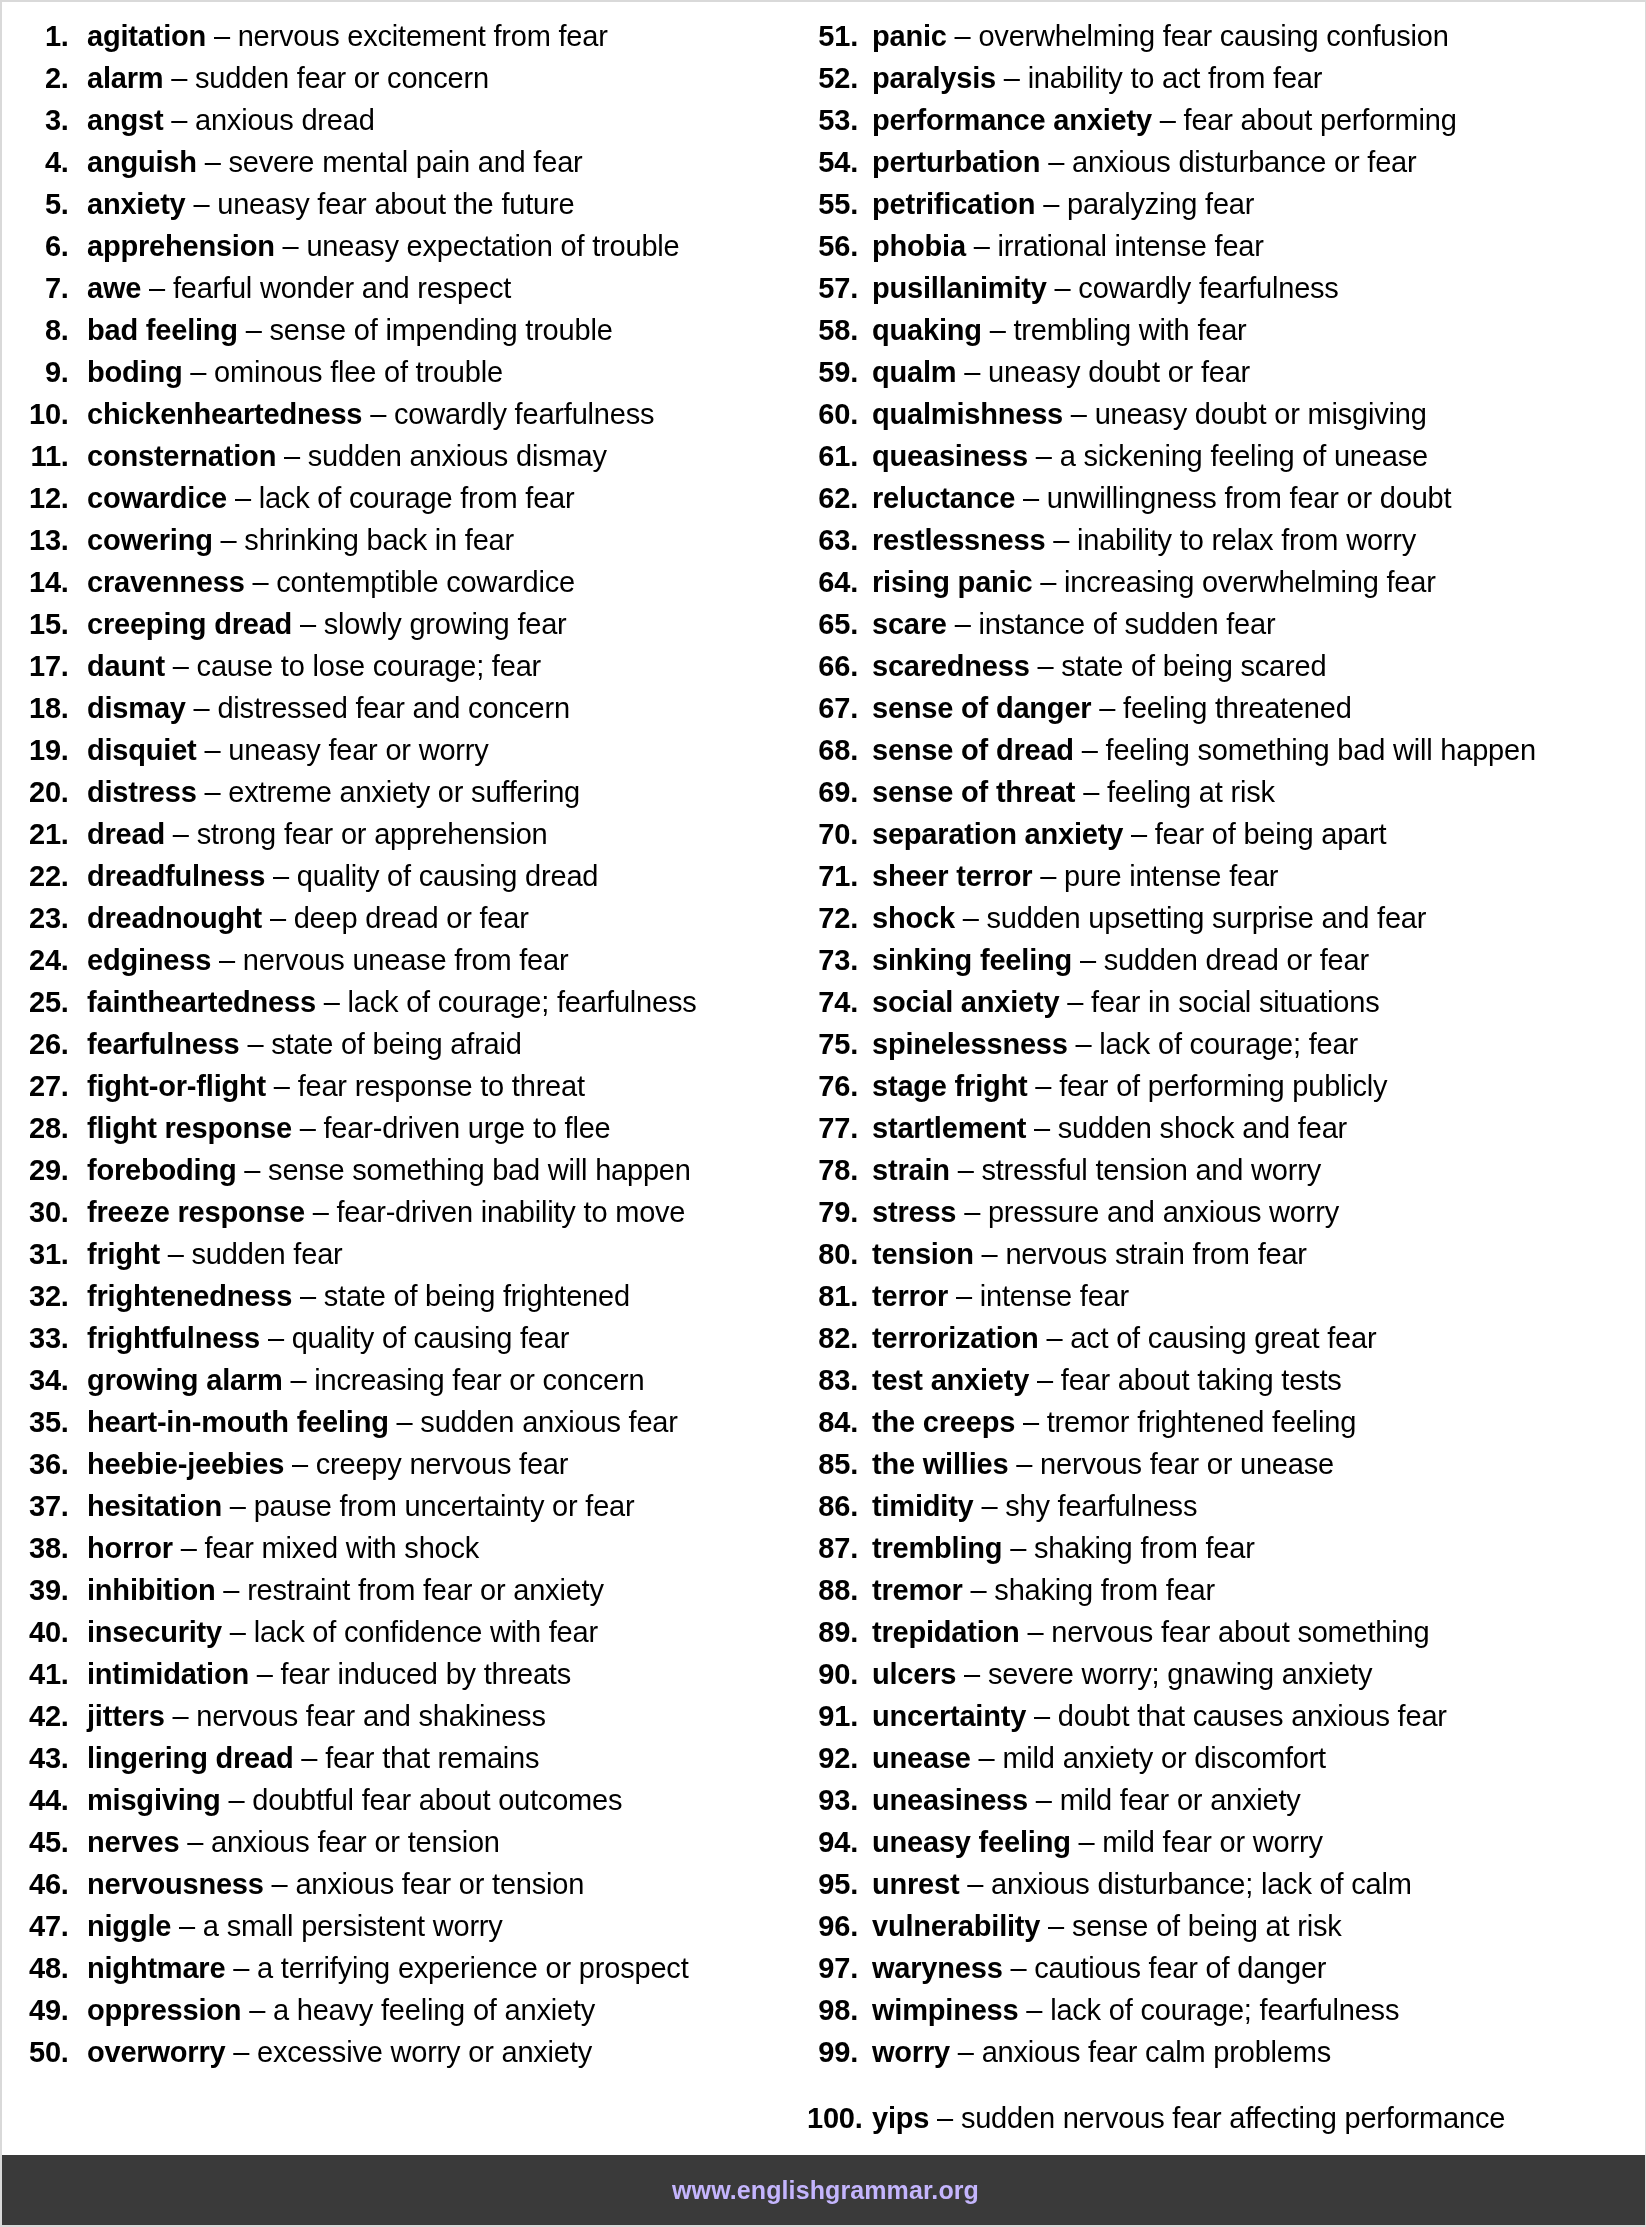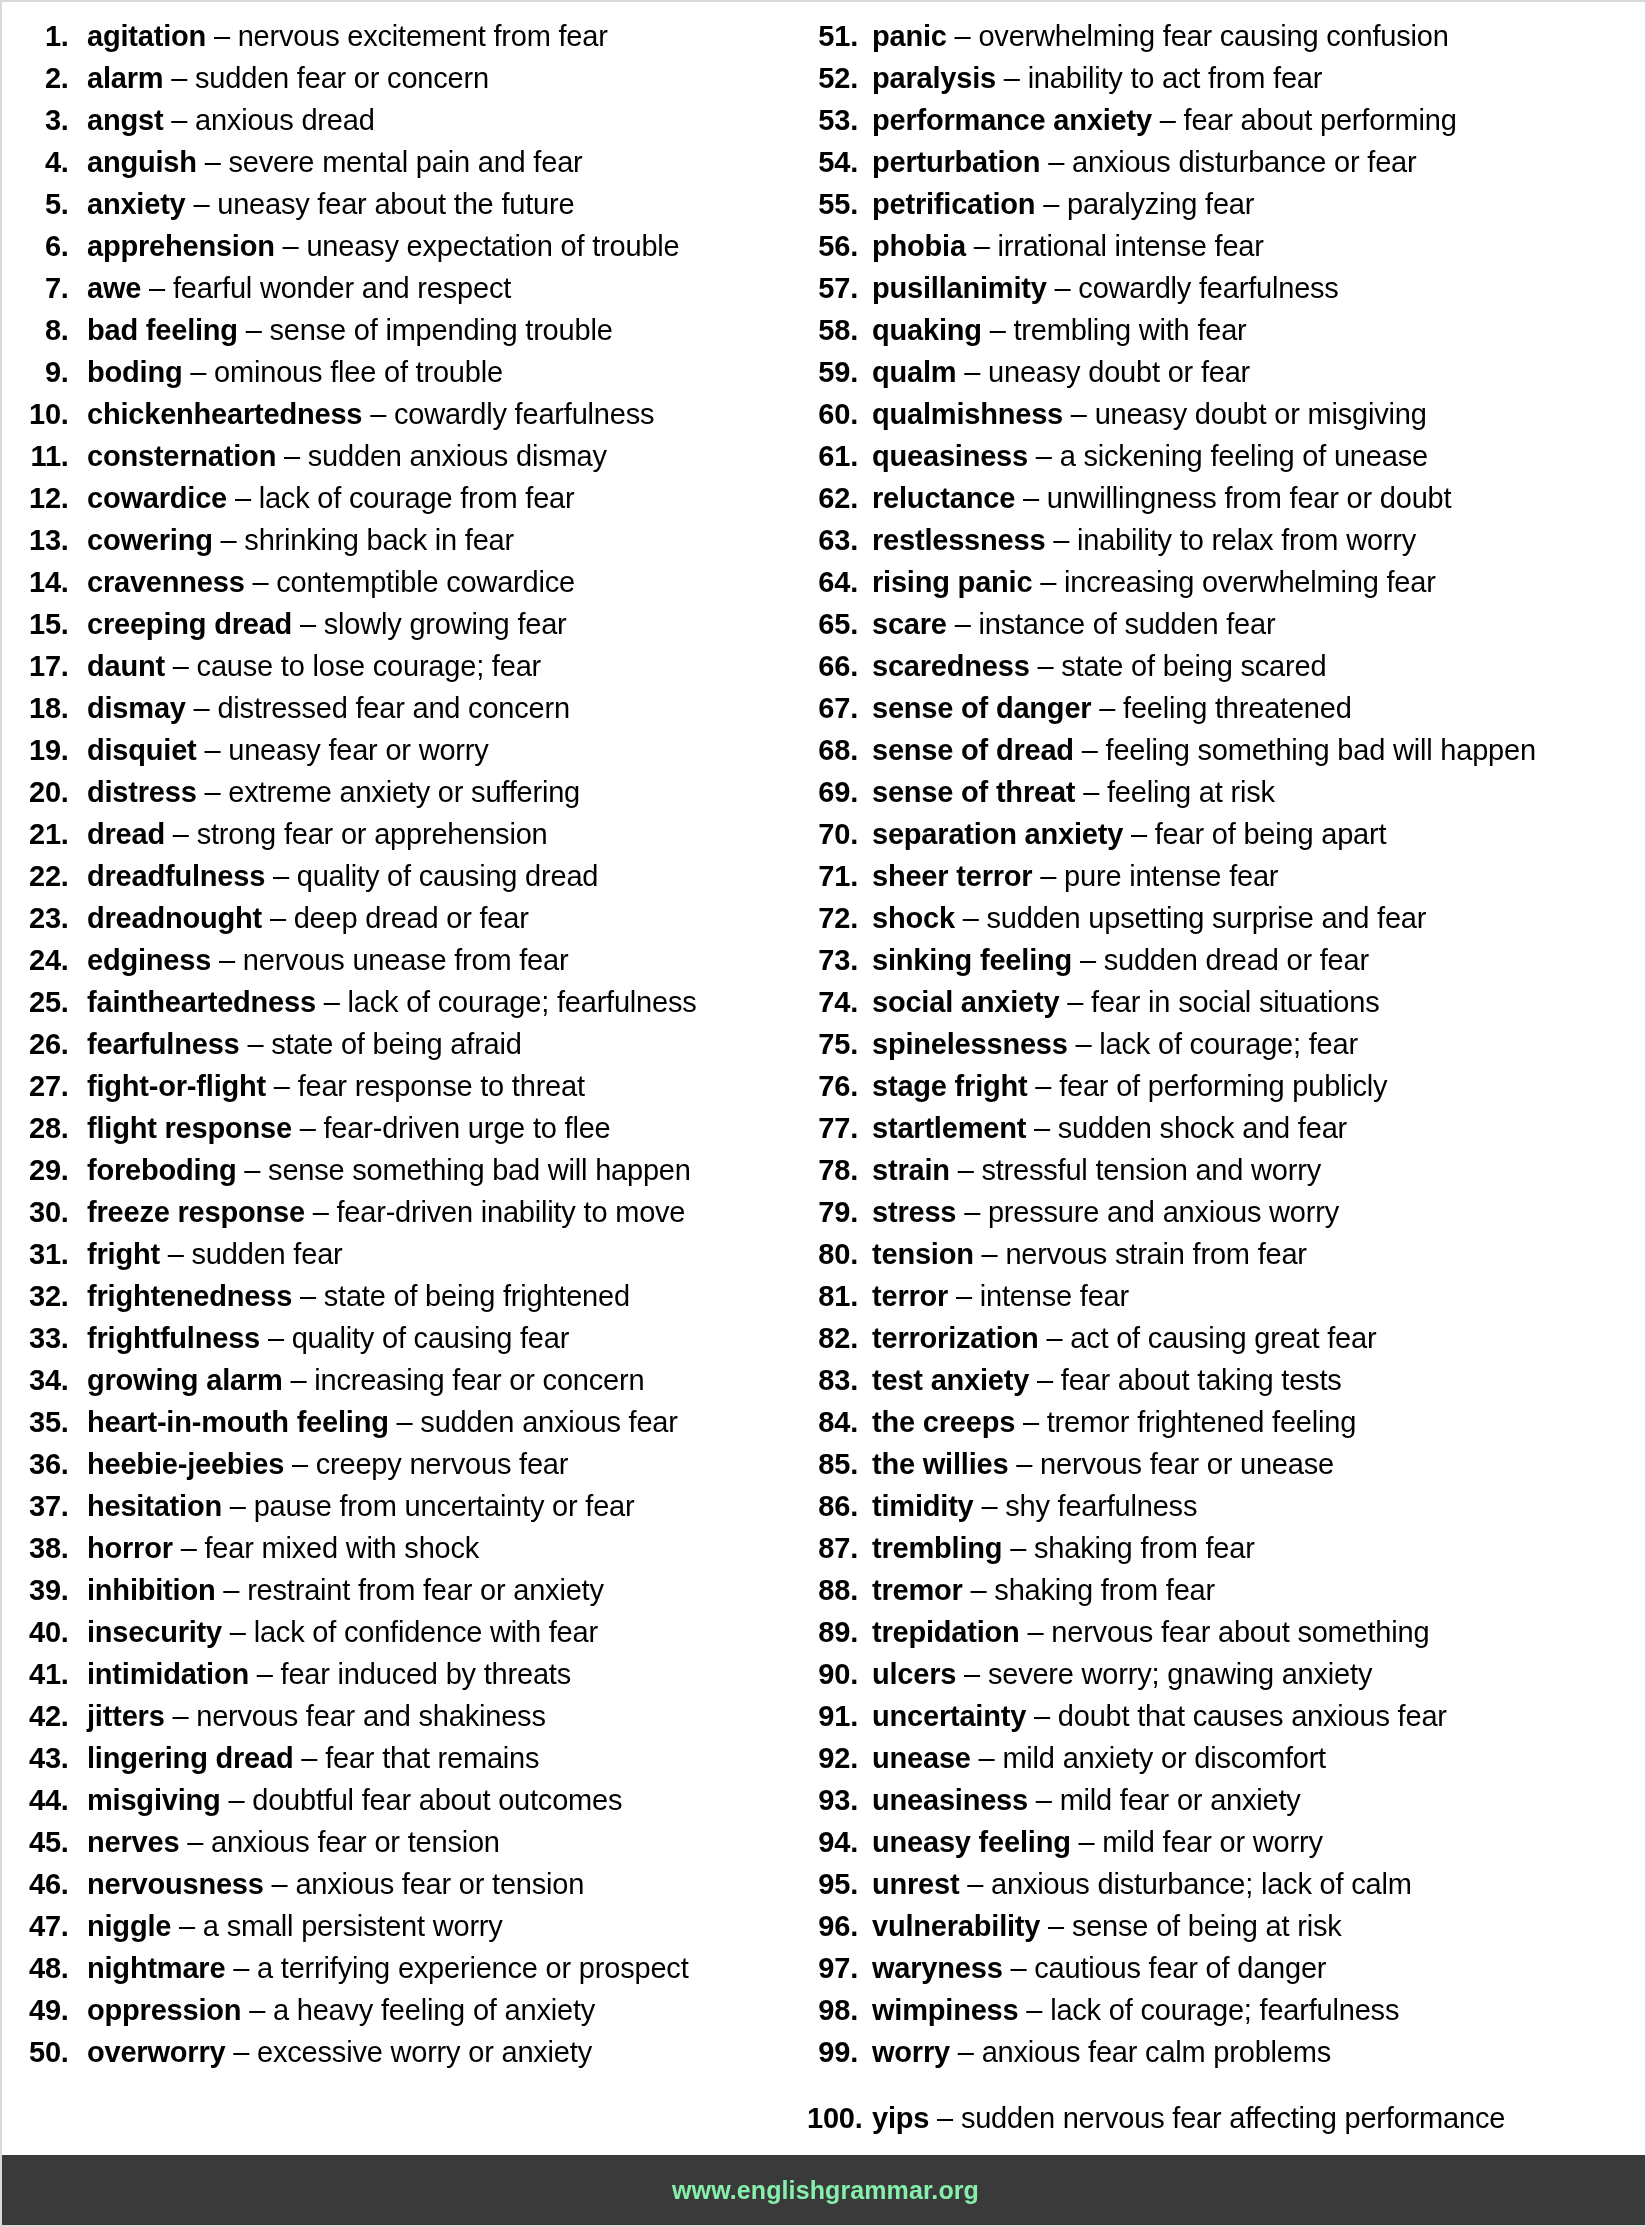--- a/index.html
+++ b/index.html
@@ -93,21 +93,21 @@
     left: 0;
     bottom: 0;
     width: 1647px;
     height: 70px;
     background: #3a3a3a;
     display: flex;
     align-items: center;
     justify-content: center;
   }
   #footer-bar .site {
-    color: #86efac;
+    color: #c4b5fd;
     font-size: 25px;
     font-weight: bold;
     font-stretch: condensed;
     letter-spacing: 0.1px;
   }
 </style>
 </head>
 <body>
 
 <div id="page">

